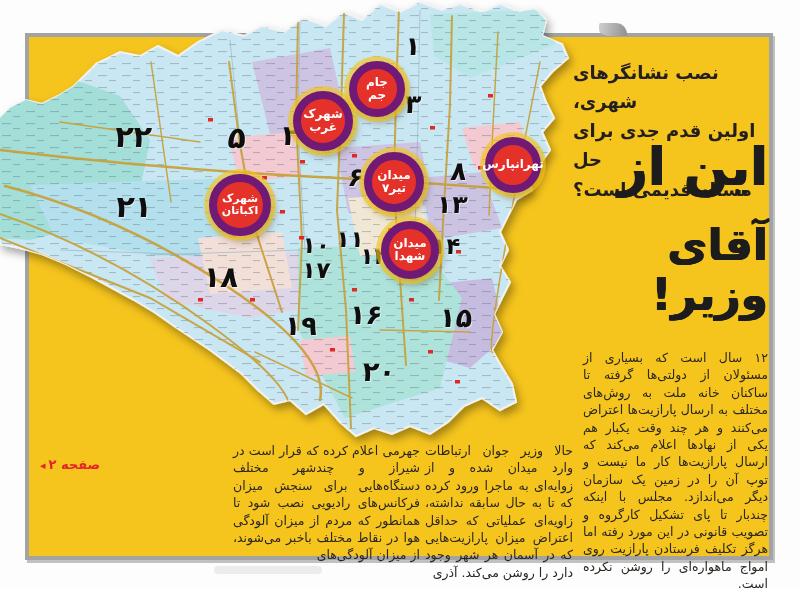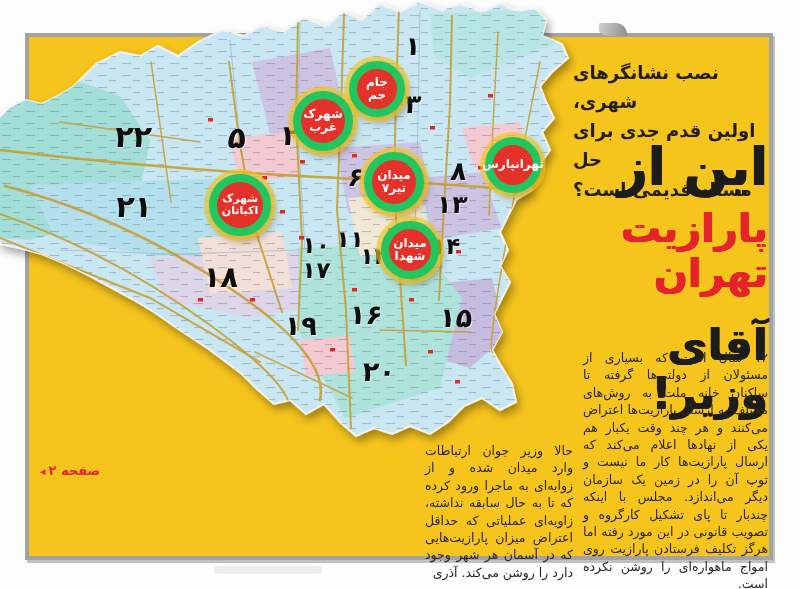--- a/index.html
+++ b/index.html
@@ -11,21 +11,21 @@
   .curl{position:absolute;left:599px;top:23px;width:28px;height:13px;
         background:linear-gradient(100deg,#cfcfcf,#8f8f8f);border-radius:2px 14px 2px 60%;}
   .smudge{position:absolute;left:214px;top:566px;width:108px;height:8px;background:#ececec;border-radius:4px;}
 
   
   #map-svg{position:absolute;left:0;top:0;}
   #map-layer{position:absolute;left:0;top:0;width:800px;height:589px;pointer-events:none;}
   .dnum{position:absolute;transform:translate(-50%,-50%) skewX(-6deg);font-weight:bold;color:#0e0e0e;
         text-shadow:1px 1px 0 rgba(255,255,255,.55);line-height:1;}
   .marker{position:absolute;transform:translate(-50%,-50%);box-sizing:border-box;
-          background:#e4322b;border:8px solid #22c55e;border-radius:50%;
+          background:#e4322b;border:8px solid #701a75;border-radius:50%;
           box-shadow:0 0 0 5px rgba(243,196,29,.65),3px 5px 9px rgba(70,45,0,.45);
           display:flex;align-items:center;justify-content:center;text-align:center;
           color:#ffffff;font-weight:bold;line-height:1.12;white-space:pre-line;}
 
   
   .rtl{direction:rtl;}
   .kicker{position:absolute;right:32px;top:58px;width:195px;text-align:left;
           font-size:18px;font-weight:bold;color:#231f20;line-height:1.62;white-space:pre-line;}
   .headline{position:absolute;right:32px;top:138px;width:200px;text-align:right;font-weight:bold;}
   .h-line{line-height:1.12;letter-spacing:-1px;
@@ -33,21 +33,21 @@
   .h1{font-size:52px;color:#1c1c1c;}
   .h2{font-size:40px;color:#e4232b;margin-top:10px;}
   .h3{font-size:44px;color:#1c1c1c;margin-top:24px;}
 
   .bodycol{position:absolute;text-align:justify;color:#2a2620;
            font-size:12.5px;line-height:17.4px;}
   .col1{right:32px;top:349px;width:185px;}
   .col2{left:425px;top:442px;width:148px;}
   .col3{left:233px;top:442px;width:187px;}
   .col4{left:40px;top:451px;width:186px;}
-  .pref{direction:ltr;text-align:left;color:#e4232b;font-weight:bold;font-size:13px;margin-top:11px;}
+  .pref{direction:ltr;text-align:left;color:#e4232b;font-weight:bold;font-size:13px;margin-top:5px;}
   .pref .tri{font-size:11px;margin-right:3px;}
 </style>
 </head>
 <body>
 
 <div class="stage">
 
   <div class="paper"></div>
   <div class="curl"></div>
   <div class="smudge"></div>
@@ -171,25 +171,25 @@
       <div class="marker" style="left: 240px; top: 205px; width: 62px; height: 62px; font-size: 11px;">شهرک
 اکباتان</div>
     </div>
 
   <div class="kicker rtl">نصب نشانگرهای شهری،
 اولین قدم جدی برای حل
 مسأله قدیمی است؟</div>
 
   <div class="headline rtl">
     <div class="h-line h1">این از</div>
-    <div class="h-line h2">پارازیت تهران</div>
     <div class="h-line h3">آقای وزیر!</div>
   </div>
 
   <div class="bodycol col1 rtl">۱۲ سال است که بسیاری از مسئولان از دولتی‌ها گرفته تا ساکنان خانه ملت به روش‌های مختلف به ارسال پارازیت‌ها اعتراض می‌کنند و هر چند وقت یکبار هم یکی از نهادها اعلام می‌کند که ارسال پارازیت‌ها کار ما نیست و توپ آن را در زمین یک سازمان دیگر می‌اندازد. مجلس با اینکه چندبار تا پای تشکیل کارگروه و تصویب قانونی در این مورد رفته اما هرگز تکلیف فرستادن پارازیت روی امواج ماهواره‌ای را روشن نکرده است.</div>
   <div class="bodycol col2 rtl">حالا وزیر جوان ارتباطات وارد میدان شده و از زوایه‌ای به ماجرا ورود کرده که تا به حال سابقه نداشته، زاویه‌ای عملیاتی که حداقل اعتراض میزان پارازیت‌هایی که در آسمان هر شهر وجود دارد را روشن می‌کند. آذری</div>
+  <div class="bodycol col3 rtl">جهرمی اعلام کرده که قرار است در شیراز و چندشهر مختلف دستگاه‌هایی برای سنجش میزان فرکانس‌های رادیویی نصب شود تا همانطور که مردم از میزان آلودگی هوا در نقاط مختلف باخبر می‌شوند، از میزان آلودگی‌های</div>
   <div class="bodycol col4 rtl">
     <div class="pref">
       <span class="tri">◂</span><span>صفحه ۲</span>
     </div>
   </div>
 
 </div>
 
 </body></html>

